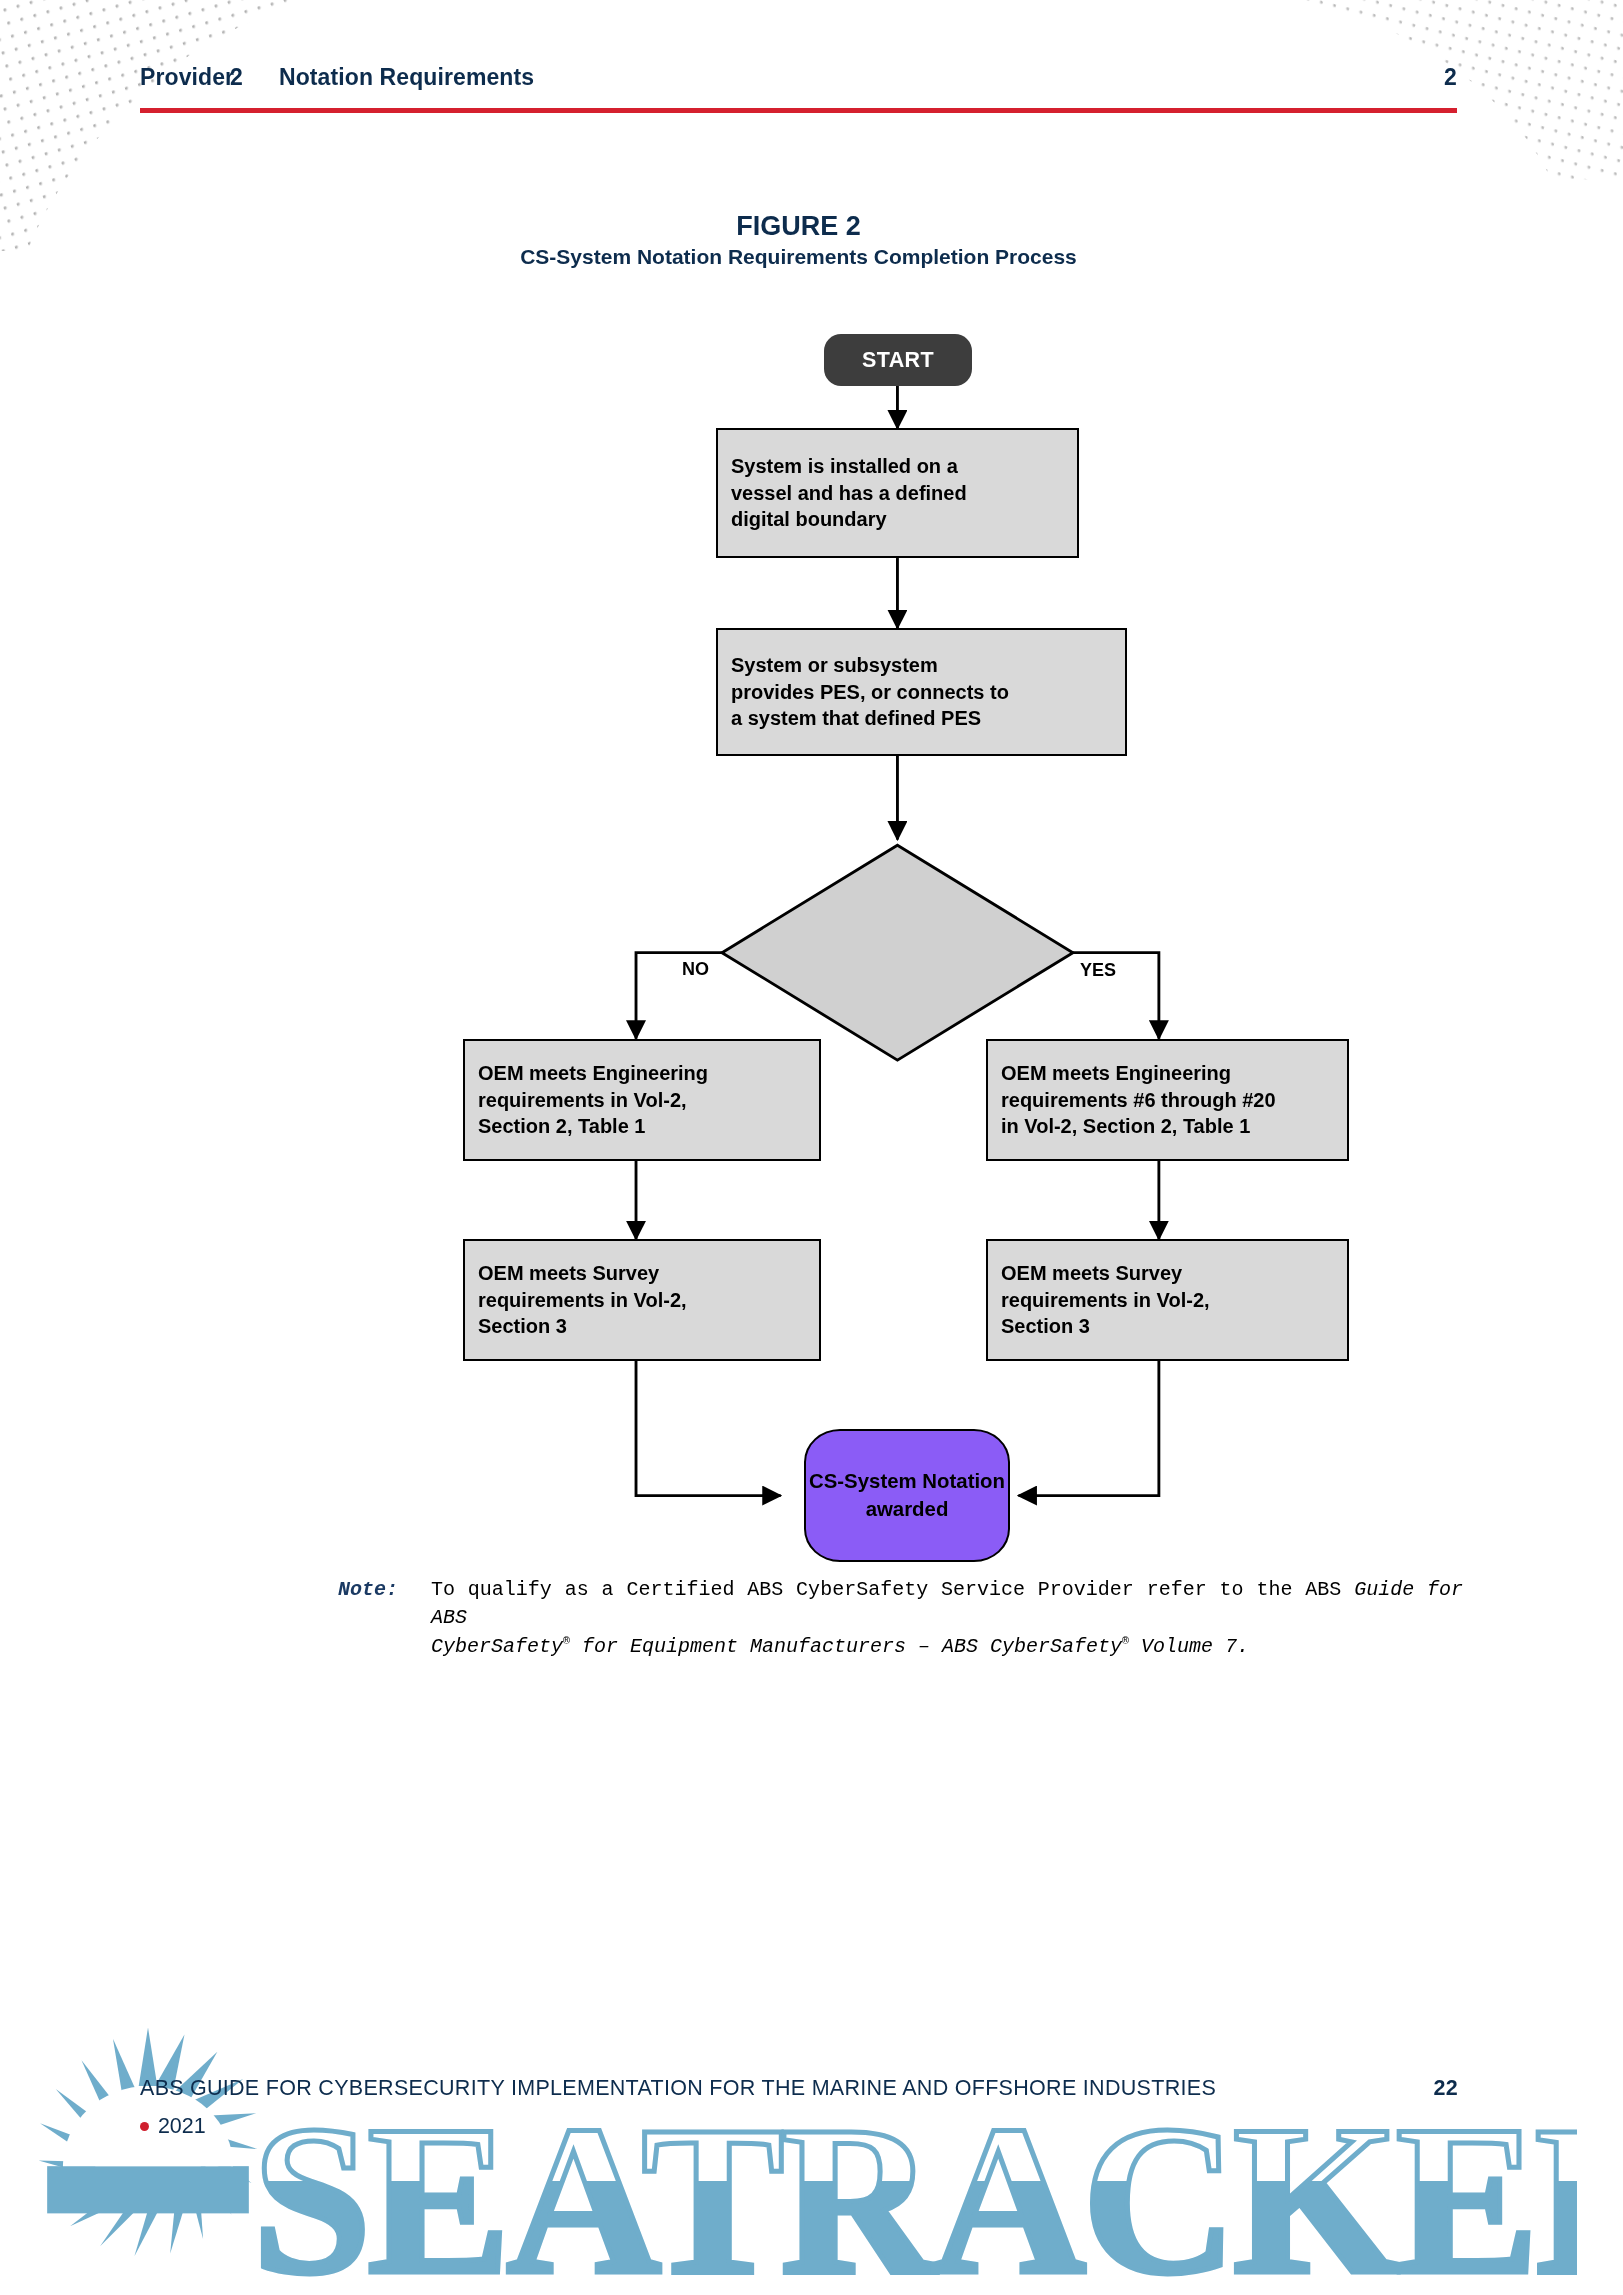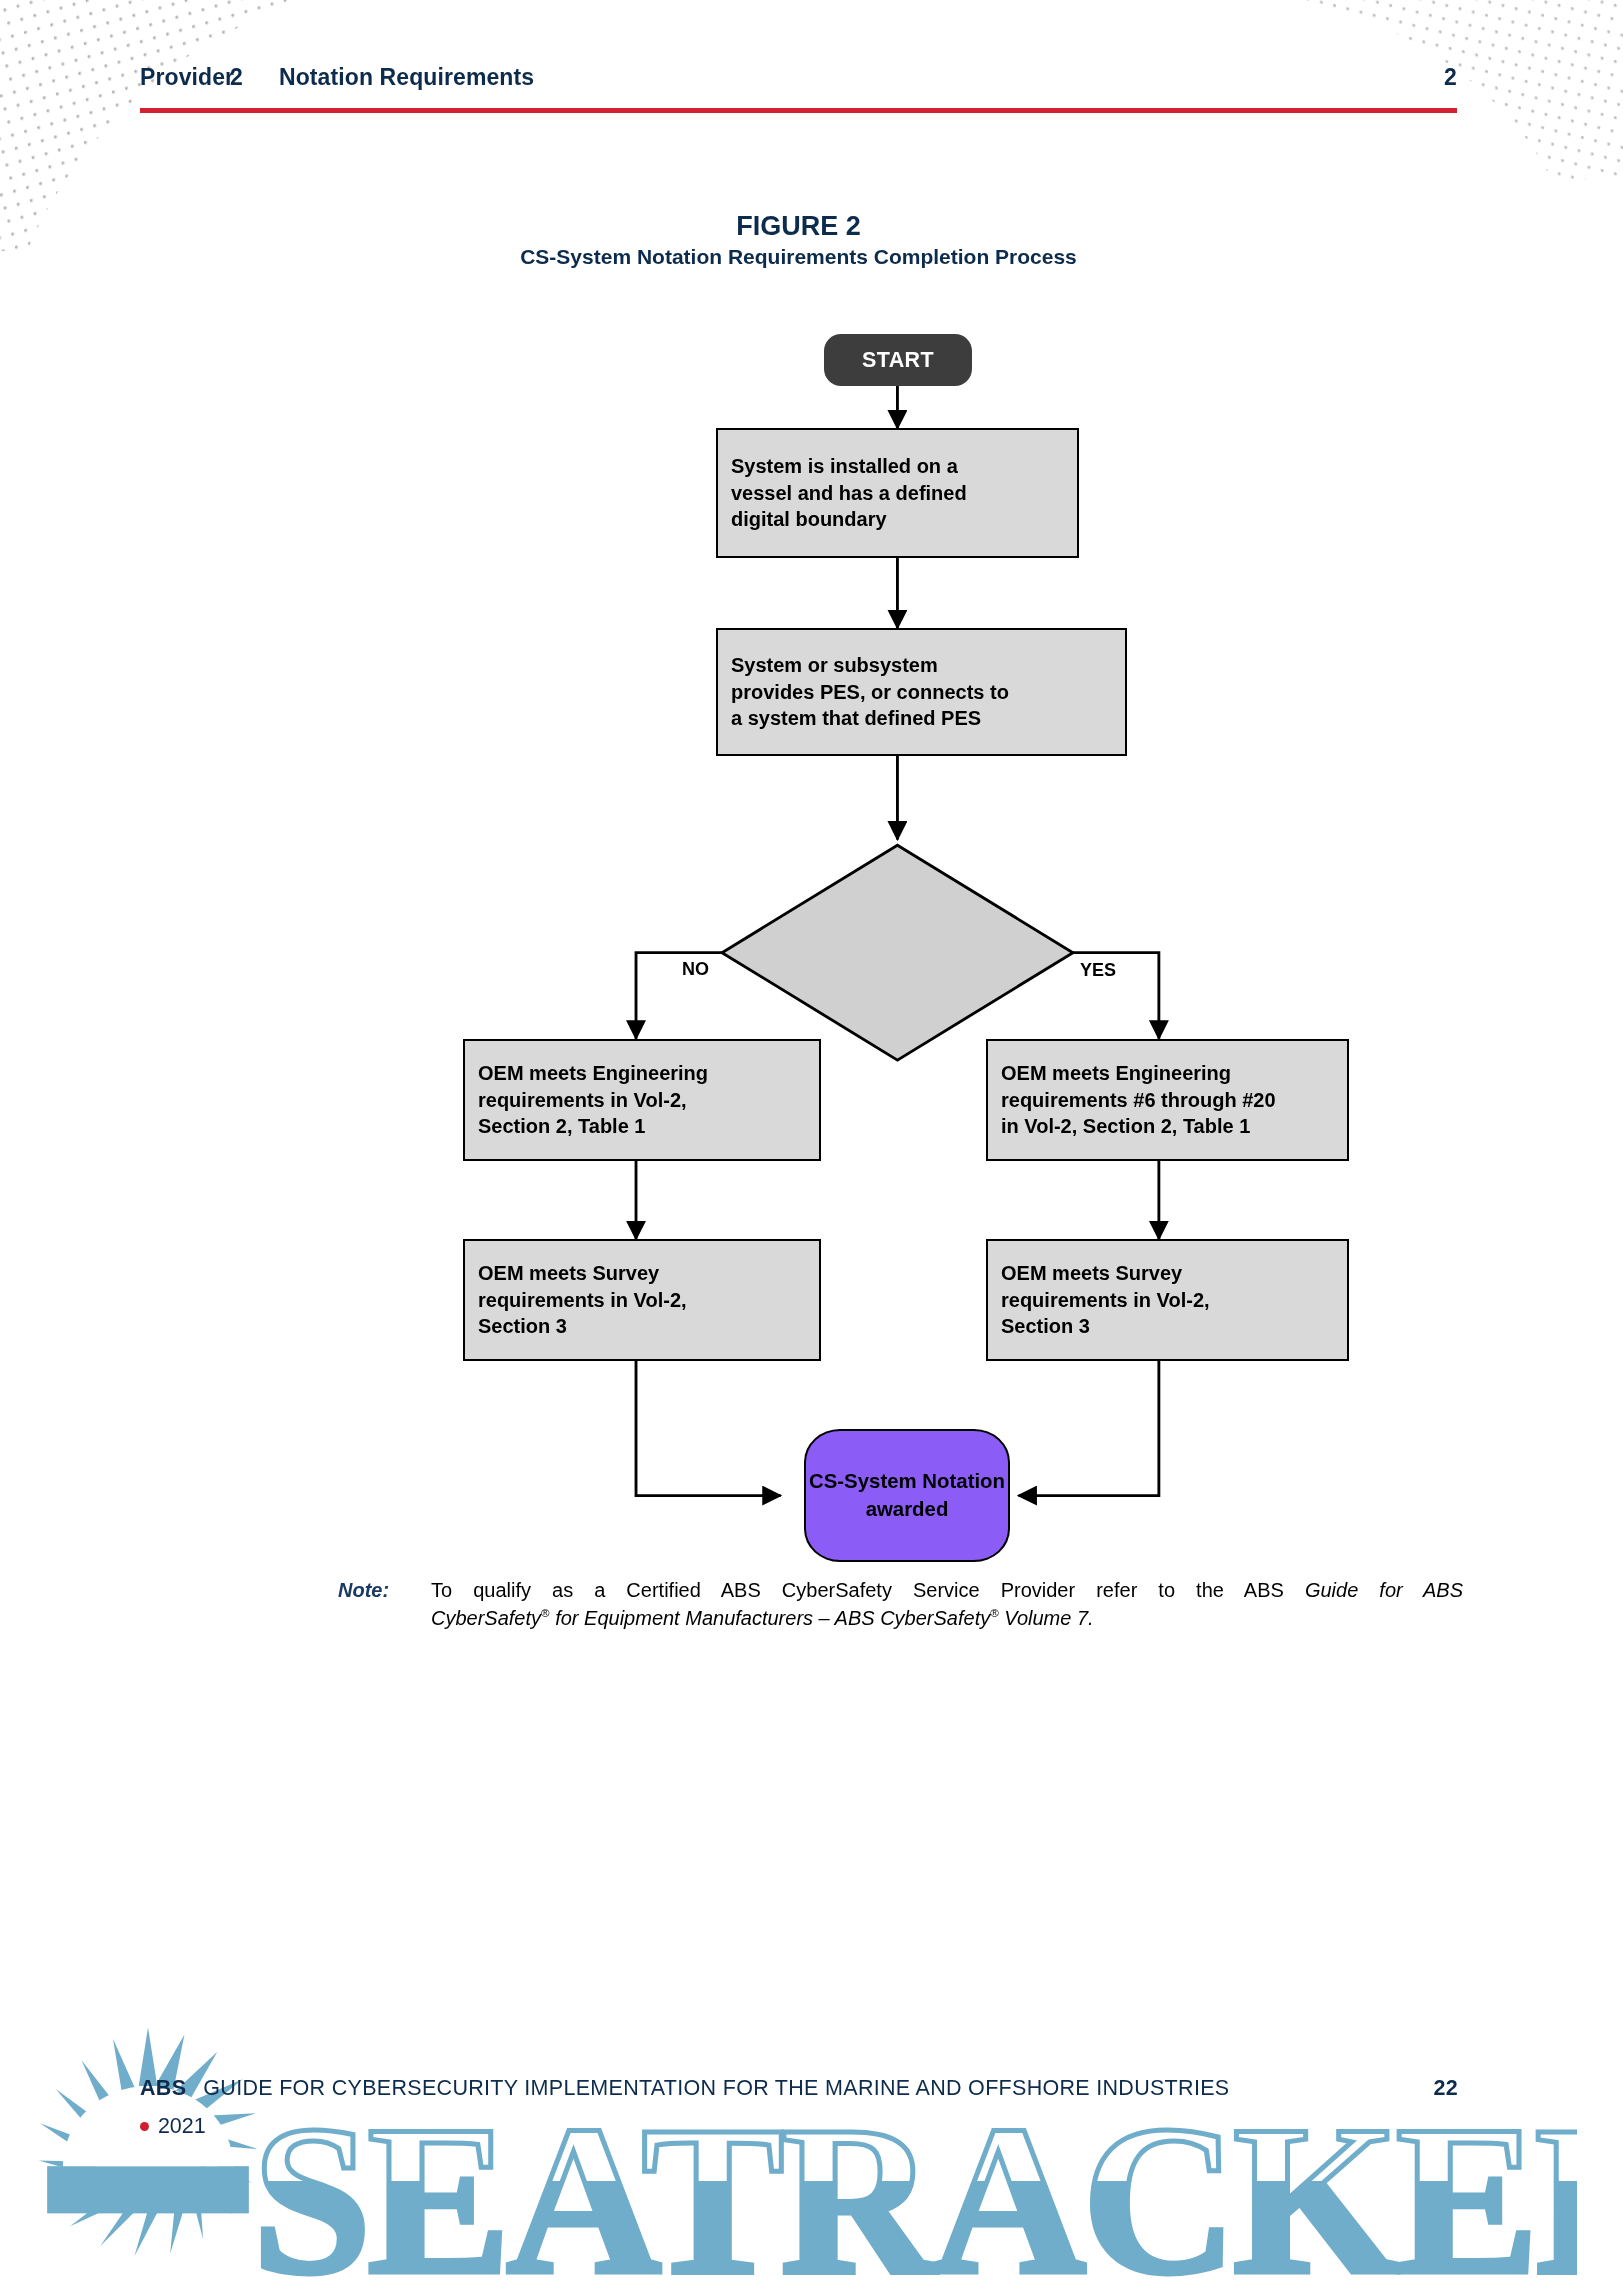--- a/index.html
+++ b/index.html
@@ -139,21 +139,21 @@
     font-weight: bold;
     color: #000000;
   }
 
   
   .note-block {
     position: absolute;
     left: 338px;
     top: 1576px;
     width: 1125px;
-    font-family: Liberation Sans, sans-serif;
+    font-family: Liberation Mono, monospace;
     font-size: 20px;
     line-height: 1.42;
     color: #000000;
   }
   .note-label {
     position: absolute;
     left: 0;
     top: 0;
     width: 86px;
     color: #1b3a63;
@@ -181,21 +181,21 @@
     left: 140px;
     top: 2076px;
     width: 1318px;
     display: flex;
     align-items: baseline;
     font-size: 21.5px;
     color: #0d2c4d;
     letter-spacing: 0.3px;
     z-index: 6;
   }
-  .footer-text .abs-word { font-weight: bold; margin-right: 17px; }
+  .footer-text .abs-word { font-weight: normal; margin-right: 6px; }
   .footer-text .guide-word { font-weight: normal; flex: 1; }
   .footer-text .pg { font-weight: bold; }
   .footer-year {
     position: absolute;
     left: 140px;
     top: 2114px;
     font-size: 21.5px;
     color: #0d2c4d;
     display: flex;
     align-items: center;

